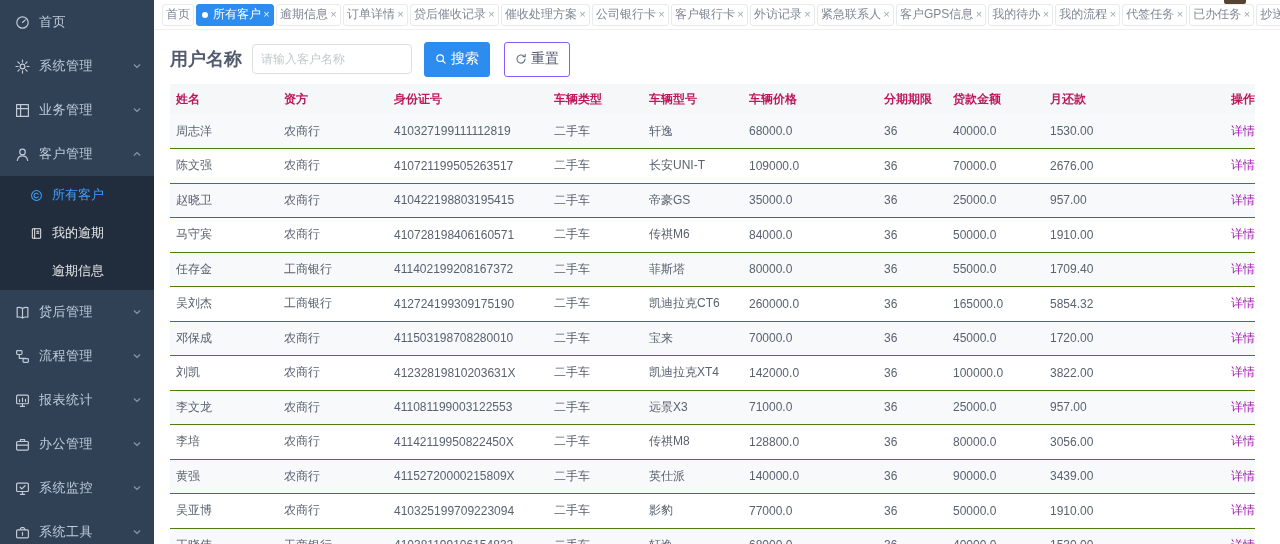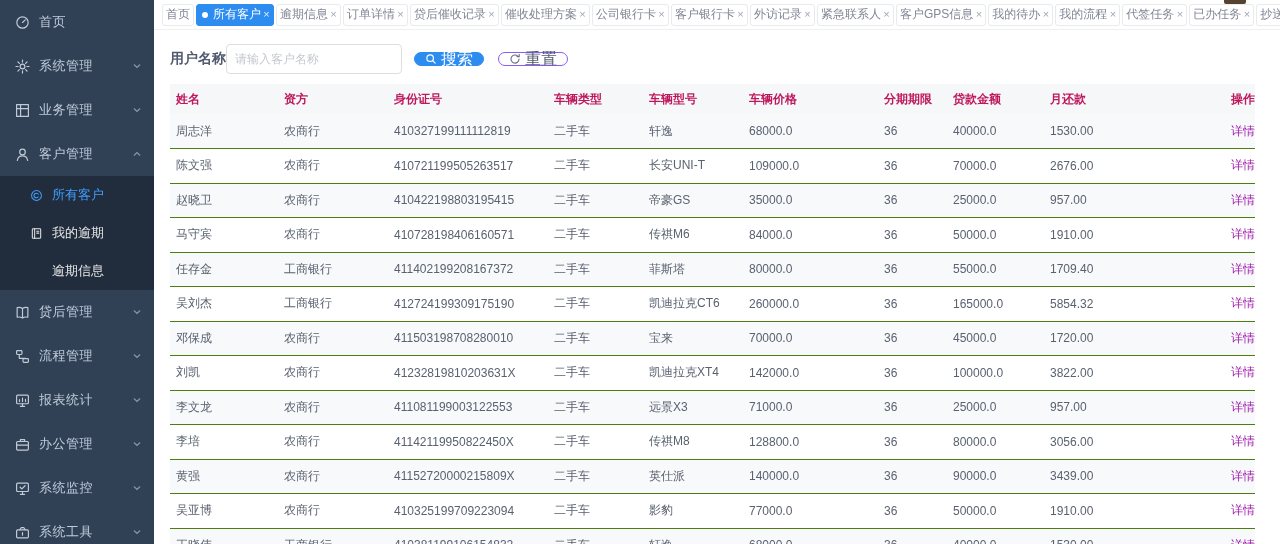--- a/index.html
+++ b/index.html
@@ -28,25 +28,25 @@
   .tab { display:inline-flex; align-items:center; height:22px; border:1px solid #e8eaec; border-radius:3px;
          background:#fff; color:#808695; font-size:12px; padding:0 3px; margin-right:2px; cursor:pointer; flex:0 0 auto; }
   .tab .x { margin-left:2px; font-size:11px; line-height:1; color:#9ea7b4; width:7px; text-align:center; }
   .tab.active { background:#2d8cf0; border-color:#2d8cf0; color:#fff; }
   .tab.active .x { color:#fff; opacity:.85; }
   .tab .dot { width:6px; height:6px; border-radius:50%; background:#fff; margin:0 5px 0 2px; }
   .frag { position:absolute; top:0; left:1224px; width:22px; height:4px; background:#54432e; border-radius:0 0 2px 2px; }
   
   .content { flex:1; padding:13px 19px 0 16px; background:#fff; overflow:hidden; }
   .search-row { display:flex; align-items:center; height:32px; margin-bottom:9px; }
-  .search-label { font-size:14px; font-weight:bold; color:#515a6e; }
-  .search-input { width:176px; height:30px; border:1px solid #dcdee2; border-radius:4px; padding:0 8px;
+  .search-label { font-size:18px; font-weight:bold; color:#515a6e; margin-right:10px; }
+  .search-input { width:160px; height:30px; border:1px solid #dcdee2; border-radius:4px; padding:0 8px;
                   font-size:12px; color:#515a6e; outline:none; font-family:inherit; }
   .search-input::placeholder { color:#c5c8ce; }
-  .btn { height:14px; border-radius:8px; font-size:16px; display:inline-flex; align-items:center; gap:4px;
+  .btn { height:35px; border-radius:3px; font-size:14px; display:inline-flex; align-items:center; gap:4px;
          cursor:pointer; font-family:inherit; }
   .btn .ic { display:inline-flex; }
   .btn .ic svg { width:12px; height:12px; }
   .btn-search { margin-left:12px; padding:0 10px; background:#2d8cf0; border:1px solid #2d8cf0; color:#fff; }
   .btn-reset { margin-left:14px; padding:0 10px; background:#fff; border:1px solid #8b5cf6; color:#515a6e; }
   
   table { border-collapse:collapse; table-layout:fixed; width:1085px; font-size:12px; color:#5a6270; }
   thead tr { height:30px; background:#f6f7f9; }
   th { font-weight:bold; text-align:left; color:#be185d; padding:0; overflow:hidden; white-space:nowrap; }
   tbody tr { height:34.5px; border-bottom:1px solid #4d7c0f; }

